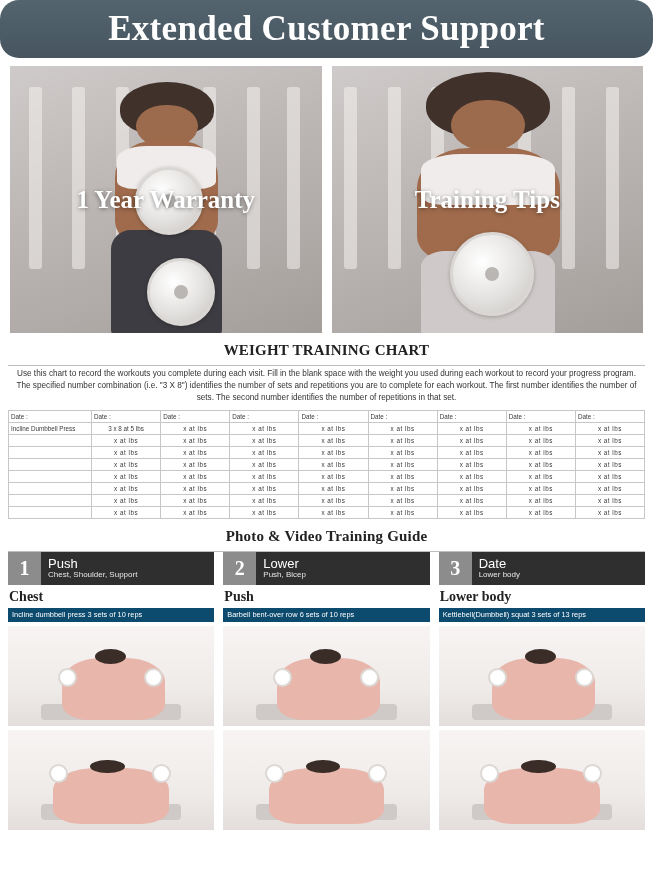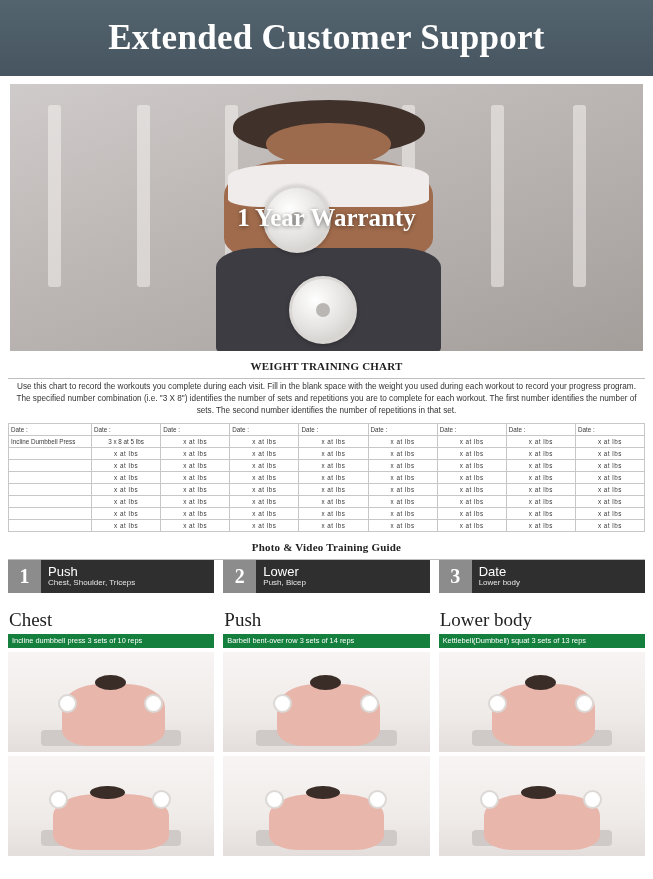--- a/index.html
+++ b/index.html
@@ -19,26 +19,27 @@
     width: 653px;
     height: 879px;
     position: relative;
     background: #fff;
     display: flex;
     flex-direction: column;
   }
 
   
   .banner {
-    height: 76px;
+    height: 58px;
     background: #4a5a6a;
     background: linear-gradient(180deg,#54646f 0%,#46555f 100%);
     display: flex;
     align-items: center;
     justify-content: center;
+    border-radius: 19px;
   }
   .banner-title {
     color: #ffffff;
     font-size: 35px;
     font-weight: bold;
     letter-spacing: 0.3px;
     font-family: "Liberation Serif", serif;
   }
 
   
@@ -157,21 +158,21 @@
     color: #ffffff;
     font-size: 25px;
     font-weight: bold;
     font-family: "Liberation Serif", serif;
     text-shadow: 0 1px 4px rgba(0,0,0,.45);
   }
 
   
   .section-title {
     text-align: center;
-    font-size: 11px;
+    font-size: 15px;
     font-weight: bold;
     padding: 9px 0 6px 0;
     font-family: "Liberation Serif", serif;
     letter-spacing: .2px;
   }
   .hr {
     height: 1px;
     background: #bfbfbf;
     margin: 0 8px;
   }
@@ -240,27 +241,27 @@
     font-size: 13px;
     font-weight: normal;
     line-height: 1.05;
   }
   .gsub {
     font-size: 8px;
     line-height: 1.2;
     color: #e6e6e6;
   }
   .gpart {
-    font-size: 19px;
-    font-weight: normal;
-    padding: 16px 0 3px 1px;
+    font-size: 14px;
+    font-weight: bold;
+    padding: 4px 0 3px 1px;
     font-family: "Liberation Serif", serif;
   }
   .gbar {
-    background: #15803d;
+    background: #0c4a6e;
     color: #fff;
     font-size: 7.4px;
     padding: 2.5px 4px;
     white-space: nowrap;
     overflow: hidden;
   }
   .gphotos {
     display: flex;
     flex-direction: column;
     gap: 4px;
@@ -353,20 +354,41 @@
         <div class="f-face"></div>
         <div class="f-torso"></div>
         <div class="f-top"></div>
         <div class="f-legs"></div>
       </div>
       <div class="dumbbell" style="left:40%; top:38%;"></div>
       <div class="dumbbell" style="left:44%; top:72%;"></div>
       <div class="hero-label">1 Year Warranty</div>
     </div>
 
+    <div class="hero">
+      <div class="bg"></div>
+      <div class="strips">
+        <span style="left:4%"></span>
+          <span style="left:18%"></span>
+          <span style="left:32%"></span>
+        <span style="left:46%"></span>
+          <span style="left:60%"></span>
+          <span style="left:74%"></span>
+        <span style="left:88%"></span>
+      </div>
+      <div class="figure" style="left:14%; width:74%;">
+        <div class="f-hair" style="top:-2%; left:22%; width:54%; height:26%;"></div>
+        <div class="f-face" style="top:9%; left:33%; width:32%; height:20%;"></div>
+        <div class="f-torso" style="top:28%; left:18%; width:62%; height:44%;"></div>
+        <div class="f-top" style="top:30%; left:20%; width:58%; height:20%;"></div>
+        <div class="f-legs" style="top:68%; left:20%; width:58%; height:34%; background:#cfcac9;"></div>
+      </div>
+      <div class="dumbbell" style="left:38%; top:62%; width:78px; height:78px;"></div>
+      <div class="hero-label">Training Tips</div>
+    </div>
 
   </div>
 
   <div class="section-title">WEIGHT TRAINING CHART</div>
   <div class="hr"></div>
   <div class="chart-intro">Use this chart to record the workouts you complete during each visit. Fill in the blank space with the weight you used during each workout to record your progress program. The specified number combination (i.e. "3 X 8") identifies the number of sets and repetitions you are to complete for each workout. The first number identifies the number of sets.  The second number identifies the number of repetitions in that set.</div>
 
   <table class="wt">
     <tbody id="wt-body">
         <tr>
@@ -474,21 +496,21 @@
   <div class="section-title">Photo &amp; Video Training Guide</div>
   <div class="hr"></div>
 
   <div class="guide">
     <div class="guide-cols" id="guide-cols">
         <div class="gcol">
           <div class="ghead">
             <div class="gnum">1</div>
             <div class="gtext">
               <div class="gtitle">Push</div>
-              <div class="gsub">Chest, Shoulder, Triceps</div>
+              <div class="gsub">Chest, Shoulder, Support</div>
             </div>
           </div>
           <div class="gpart">Chest</div>
           <div class="gbar">Incline dumbbell press 3 sets of 10 reps</div>
           <div class="gphotos">
             <div class="gphoto">
               <div class="room"></div>
               <div class="wallart"></div>
               <div class="bench"></div>
               <div class="person">
@@ -513,21 +535,21 @@
         </div>
         <div class="gcol">
           <div class="ghead">
             <div class="gnum">2</div>
             <div class="gtext">
               <div class="gtitle">Lower</div>
               <div class="gsub">Push, Bicep</div>
             </div>
           </div>
           <div class="gpart">Push</div>
-          <div class="gbar">Barbell bent-over row 3 sets of 14 reps</div>
+          <div class="gbar">Barbell bent-over row 6 sets of 10 reps</div>
           <div class="gphotos">
             <div class="gphoto">
               <div class="room"></div>
               <div class="wallart"></div>
               <div class="bench"></div>
               <div class="person">
                 <div class="p-body"></div>
                 <div class="p-head"></div>
               </div>
               <div class="mini-db" style="left:24%; top:42%;"></div>

